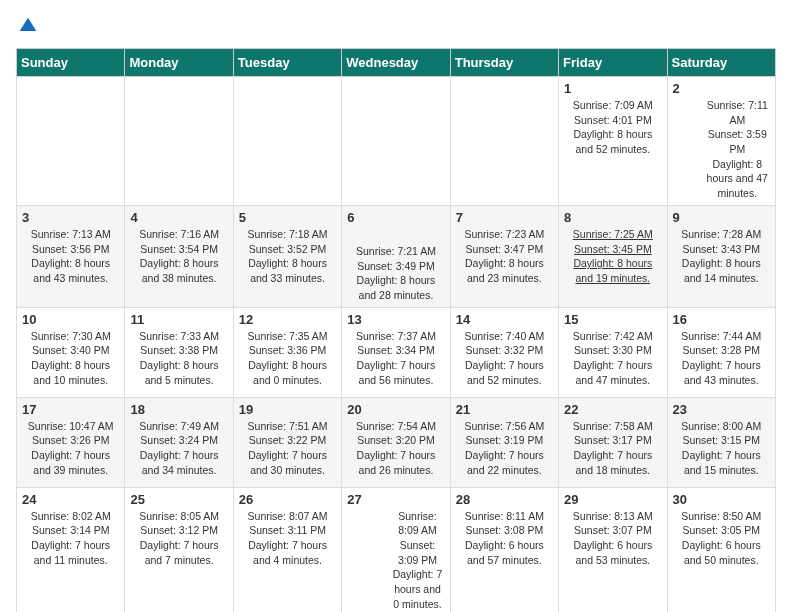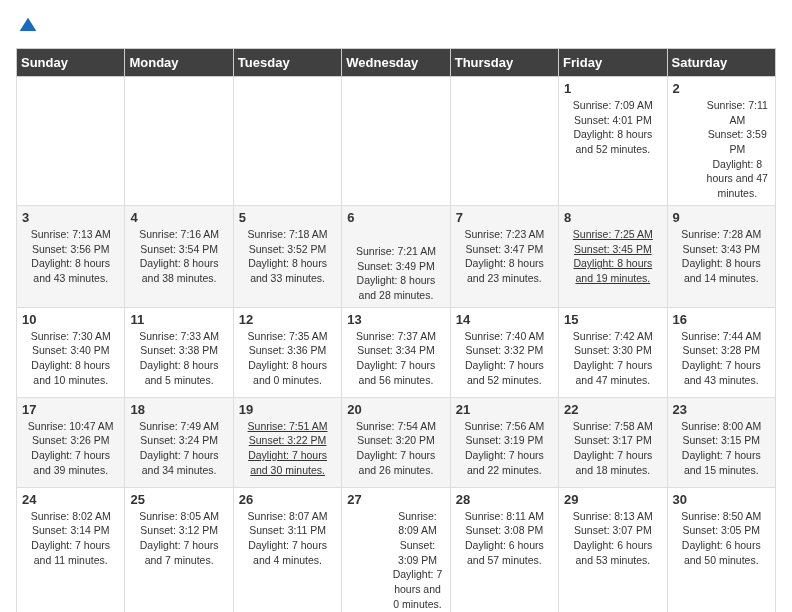--- a/index.html
+++ b/index.html
@@ -51,21 +51,21 @@
     .location-subtitle {
       font-size: 15px;
       color: #555;
     }
     .calendar-table {
       width: 100%;
       border-collapse: collapse;
       table-layout: fixed;
     }
     .calendar-table thead tr th {
-      background-color: #404040;
+      background-color: #0f766e;
       color: #fff;
       padding: 6px 4px;
       font-size: 13px;
       font-weight: bold;
       text-align: left;
       border: 1px solid #ccc;
     }
     .calendar-table tbody tr td {
       vertical-align: top;
       padding: 4px 5px;
@@ -240,21 +240,21 @@
 Daylight: 7 hours and 39 minutes.</div>
         </td>
         <td>
           <div class="cell-day">18</div>
           <div class="cell-info" style="white-space: pre-line;">Sunrise: 7:49 AM
 Sunset: 3:24 PM
 Daylight: 7 hours and 34 minutes.</div>
         </td>
         <td>
           <div class="cell-day">19</div>
-          <div class="cell-info" style="white-space: pre-line; text-decoration: underline;">Sunrise: 7:51 AM
+          <div class="cell-info" style="white-space: pre-line;">Sunrise: 7:51 AM
 Sunset: 3:22 PM
 Daylight: 7 hours and 30 minutes.</div>
         </td>
         <td>
           <div class="cell-day">20</div>
           <div class="cell-info" style="white-space: pre-line;">Sunrise: 7:54 AM
 Sunset: 3:20 PM
 Daylight: 7 hours and 26 minutes.</div>
         </td>
         <td>

